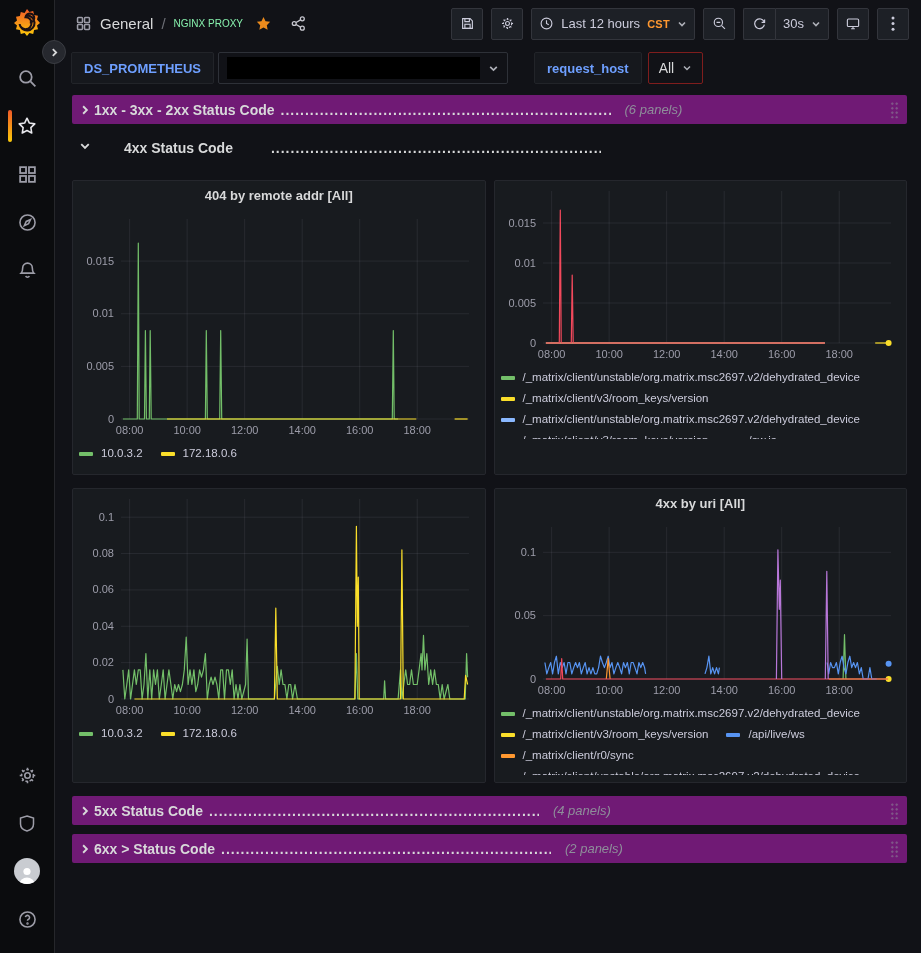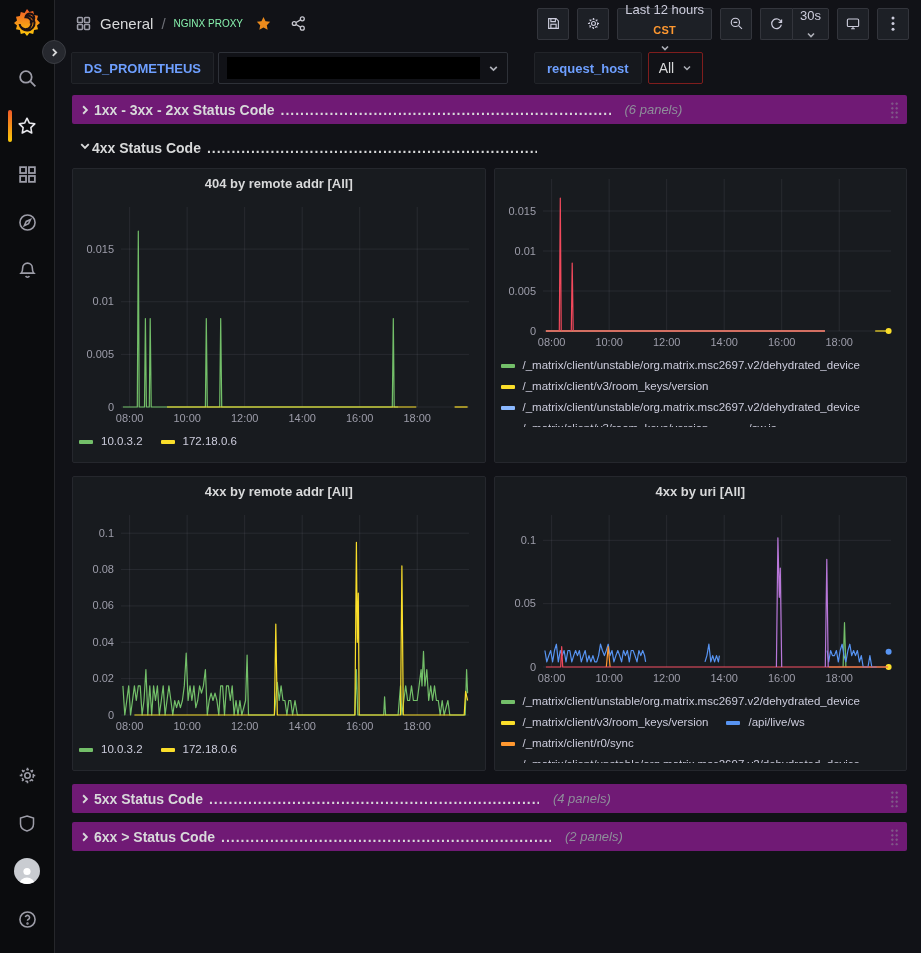--- a/index.html
+++ b/index.html
@@ -61,21 +61,21 @@
   .crumb-sep { color:#6e7077; font-size:15px; }
   .crumb-title { font-size:10px; color:#86efac; cursor:pointer; }
   .crumb-star { color:#eb8a1c; margin-left:4px; cursor:pointer; }
   .crumb-share { color:#c7c7cf; margin-left:10px; cursor:pointer; }
 
   .toolbar { margin-left:auto; display:flex; align-items:center; gap:8px; }
   .tb-btn {
     height:32px; min-width:32px;
     background:#1d2026; border:1px solid #33353c; border-radius:2px;
     color:#ccccdc; display:flex; align-items:center; justify-content:center;
-    gap:7px; padding:0 7px; font-size:13px; cursor:pointer; white-space:nowrap;flex-direction:column;
+    gap:7px; padding:0 7px; font-size:13px; cursor:pointer; white-space:nowrap;
   }
   .tb-group { display:flex; }
   .tb-group .tb-btn:first-child { border-right:none; border-radius:2px 0 0 2px; }
   .tb-group .tb-btn:last-child { border-radius:0 2px 2px 0; }
   .tz { color:#ff9830; font-size:11px; font-weight:bold; letter-spacing:.3px; }
   .chev { color:#aeb0b8; }
 
   
   .varbar {
     height:42px; display:flex; align-items:center; gap:4px;
@@ -118,21 +118,21 @@
   .rowhdr .count {
     font-weight:normal; font-style:italic; color:#8e8e9a; font-size:13px;
     margin-left:14px; white-space:nowrap;
   }
   .row-grab {
     position:absolute; right:8px; top:50%; transform:translateY(-50%);
     width:9px; height:17px; opacity:.55; cursor:grab;
     background-image:radial-gradient(circle, #8e8e9a 1.1px, transparent 1.3px);
     background-size:4.5px 4.5px;
   }
-  .rowhdr.expanded { padding-left:6px; margin-bottom:6px; }
+  .rowhdr.expanded { padding-left:6px; margin-bottom:18px;gap:32px; }
 
   .grid2 { display:grid; grid-template-columns:1fr 1fr; gap:8px; margin-bottom:13px; }
   .panel {
     background:#181b1f; border:1px solid #25272d; border-radius:2px;
     height:295px; display:flex; flex-direction:column; overflow:hidden;
   }
   .panel-title {
     height:28px; display:flex; align-items:center; justify-content:center;
     font-size:13px; font-weight:bold; color:#d8d9da; cursor:pointer;
     flex:0 0 28px;
@@ -465,21 +465,20 @@
             <span class="legend-item">
               <span class="legend-swatch" style="background: rgb(242, 73, 92);"></span>
               <span>/sw.js</span>
             </span>
           </div>
       </div>
     </div>
 
     <div class="grid2">
       <div class="panel">
-        <div class="panel-title">4xx by remote addr [All]</div>
         <div class="chart-wrap">
             <svg width="399" height="232" viewBox="0 0 399 232">
               <line x1="50.62809917355372" x2="50.62809917355372" y1="10" y2="210" stroke="rgba(204,204,220,0.09)" stroke-width="1"></line>
               <line x1="108.14876033057851" x2="108.14876033057851" y1="10" y2="210" stroke="rgba(204,204,220,0.09)" stroke-width="1"></line>
               <line x1="165.6694214876033" x2="165.6694214876033" y1="10" y2="210" stroke="rgba(204,204,220,0.09)" stroke-width="1"></line>
               <line x1="223.19008264462812" x2="223.19008264462812" y1="10" y2="210" stroke="rgba(204,204,220,0.09)" stroke-width="1"></line>
               <line x1="280.71074380165294" x2="280.71074380165294" y1="10" y2="210" stroke="rgba(204,204,220,0.09)" stroke-width="1"></line>
               <line x1="338.23140495867773" x2="338.23140495867773" y1="10" y2="210" stroke="rgba(204,204,220,0.09)" stroke-width="1"></line>
               <line x1="42" x2="390" y1="210" y2="210" stroke="rgba(204,204,220,0.09)" stroke-width="1"></line>
               <line x1="42" x2="390" y1="173.63636363636363" y2="173.63636363636363" stroke="rgba(204,204,220,0.09)" stroke-width="1"></line>

